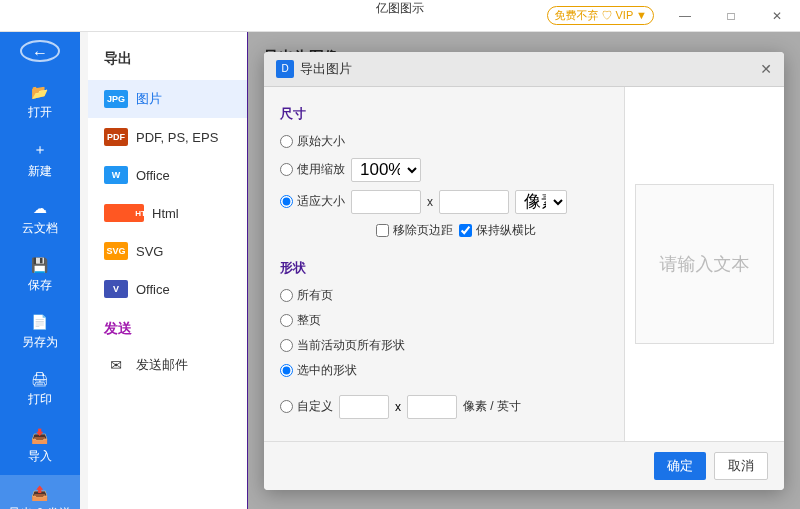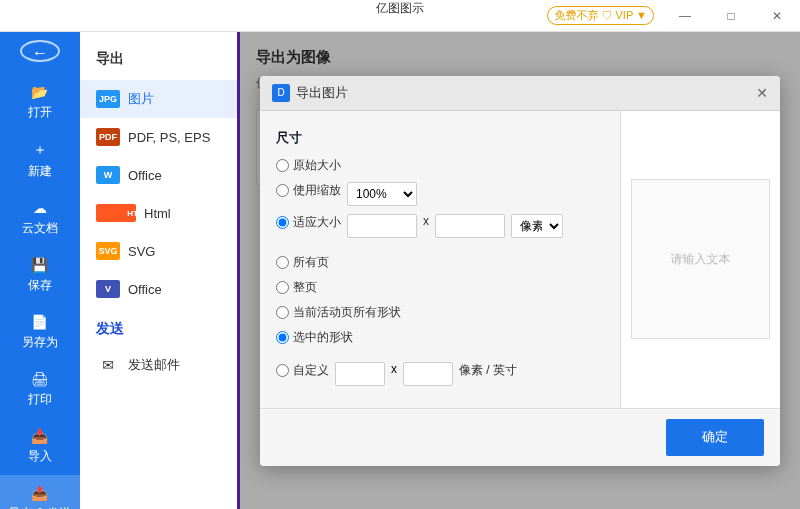--- a/index.html
+++ b/index.html
@@ -107,43 +107,44 @@
       flex: 1;
       display: flex;
       height: 100%;
       background: #f5f5f5;
     }
 
     
     .export-nav {
       width: 160px;
       background: #fff;
-      border-right: 3px solid #4c1d95;
+      border-right: 1px solid #4c1d95;
       padding-top: 10px;
+      margin-left: 8px;
     }
     .export-nav-title {
       font-size: 14px;
       font-weight: bold;
       color: #333;
       padding: 8px 16px 12px;
     }
     .export-nav-item {
       display: flex;
       align-items: center;
       padding: 10px 16px;
       cursor: pointer;
       gap: 8px;
       color: #333;
       font-size: 13px;
     }
     .export-nav-item.active { background: #e8f0fe; color: #1a73e8; }
     .export-nav-section {
       font-size: 14px;
       font-weight: bold;
-      color: #1d4ed8;
+      color: #a21caf;
       padding: 12px 16px 8px;
     }
 
     .nav-icon {
       width: 24px;
       height: 18px;
       display: flex;
       align-items: center;
       justify-content: center;
       font-size: 11px;
@@ -274,35 +275,35 @@
     }
     .preview-box {
       width: 140px;
       height: 160px;
       border: 1px solid #ddd;
       margin: 10px;
       display: flex;
       align-items: center;
       justify-content: center;
       color: #bbb;
-      font-size: 12px;
+      font-size: 18px;
       background: #fafafa;
     }
 
     .section-title {
       font-size: 13px;
       font-weight: bold;
-      color: #0f172a;
+      color: #4c1d95;
       margin-bottom: 10px;
       margin-top: 4px;
     }
 
     .form-row {
       display: flex;
-      align-items: flex-start;
+      align-items: center;
       margin-bottom: 8px;
       gap: 6px;
     }
     .radio-label {
       display: flex;
       align-items: center;
       gap: 4px;
       font-size: 12px;
       color: #333;
       cursor: pointer;
@@ -319,21 +320,21 @@
       padding: 0 6px;
       font-size: 12px;
       background: #fff;
       width: 70px;
     }
     .select-input {
       height: 24px;
       border: 1px solid #ccc;
       border-radius: 2px;
       padding: 0 4px;
-      font-size: 12px;
+      font-size: 17px;
       background: #fff;
       width: 70px;
     }
     .unit-label {
       font-size: 12px;
       color: #333;
     }
     .x-label {
       font-size: 12px;
       color: #333;
@@ -350,22 +351,22 @@
 
     .dialog-footer {
       display: flex;
       justify-content: flex-end;
       padding: 10px 16px;
       gap: 8px;
       border-top: 1px solid #ddd;
       background: #f5f5f5;
     }
     .btn {
-      height: 37px;
-      padding: 0 36px;
+      height: 28px;
+      padding: 0 13px;
       border-radius: 2px;
       border: none;
       cursor: pointer;
       font-size: 13px;
     }
     .btn-primary {
       background: #1a73e8;
       color: #fff;
     }
     .btn-default {
@@ -519,23 +520,34 @@
                 <input type="text" class="text-input" style="">
                 <span class="x-label">x</span>
                 <input type="text" class="text-input" style="">
                 <select class="select-input" style="width:52px;">
                   <option>像素</option>
                   <option>厘米</option>
                   <option>英寸</option>
                 </select>
               </div>
 
+              <div class="form-row" style="padding-left: 96px;">
+                <label class="checkbox-label">
+                  <input type="checkbox" style="">
+                  <span>移除页边距</span>
+                </label>
+                <label class="checkbox-label">
+                  <input type="checkbox" checked="" style="">
+                  <span>保持纵横比</span>
+                </label>
+              </div>
 
               <div class="divider"></div>
 
+              <div class="section-title">形状</div>
 
               <div class="form-row">
                 <label class="radio-label">
                   <input type="radio" name="shape" class="radio-input" style="">
                   <span>所有页</span>
                 </label>
               </div>
 
               <div class="form-row">
                 <label class="radio-label">
@@ -576,18 +588,19 @@
 
             <div class="dialog-right">
               <div class="preview-box">
                 <span>请输入文本</span>
               </div>
             </div>
           </div>
 
           <div class="dialog-footer">
             <button class="btn btn-primary">确定</button>
+            <button class="btn btn-default">取消</button>
           </div>
         </div>
       </div>
     </div>
   </div>
 </div>
 
 </body></html>

